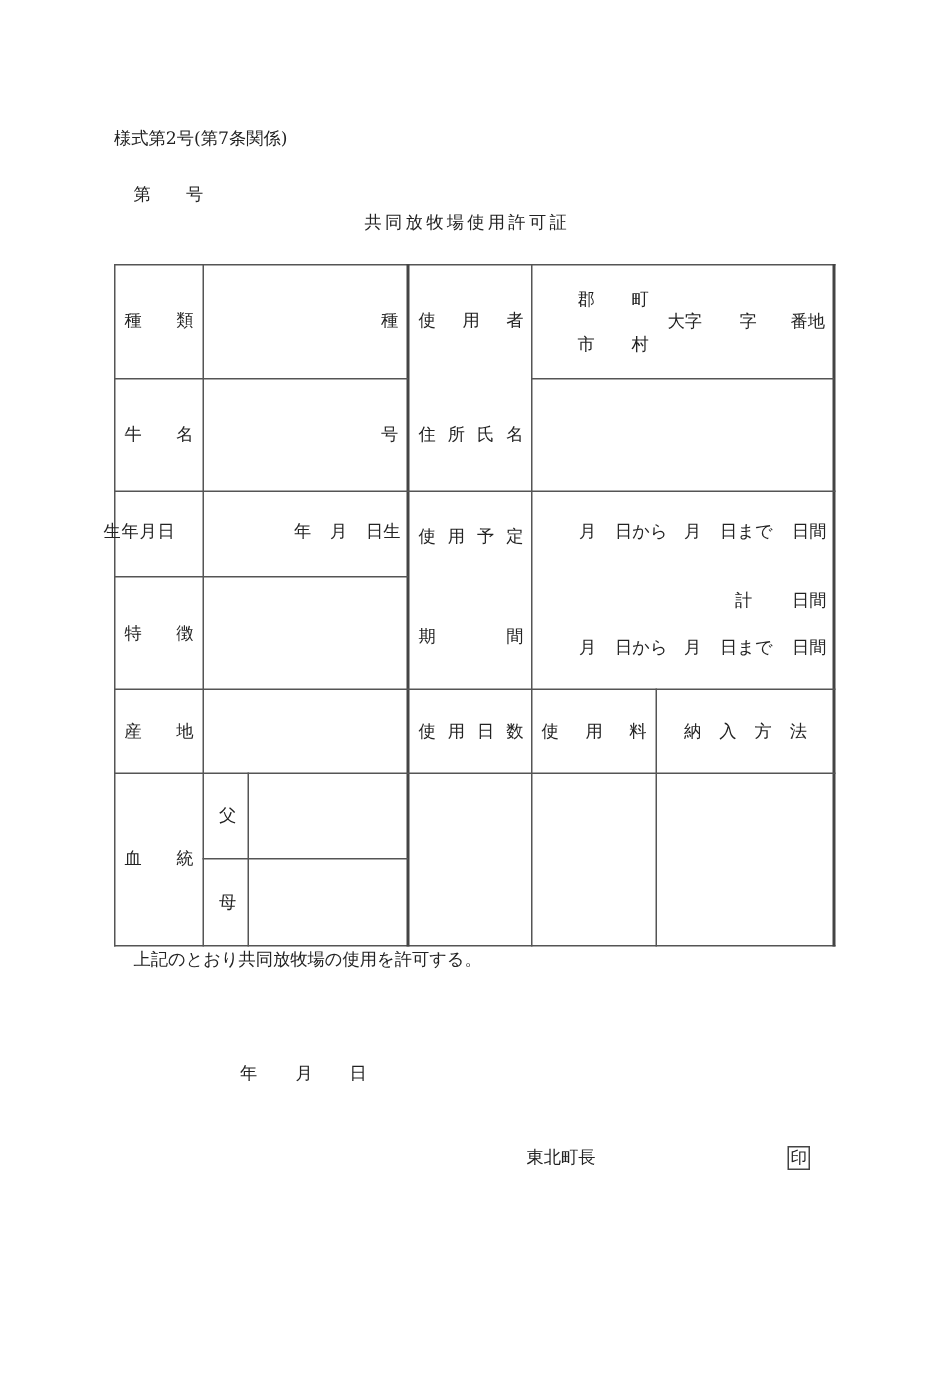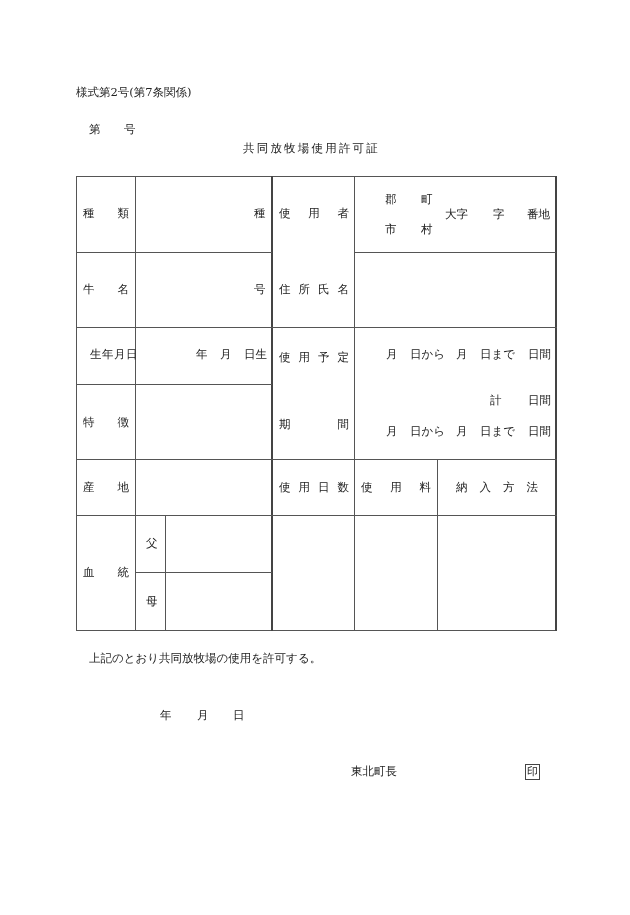--- a/index.html
+++ b/index.html
@@ -57,21 +57,21 @@
 <div class="cell-text" style="left:254px;top:208px;">種</div>
 <div class="cell-text" style="left:137px;top:180px;width:130px;height:68px;"></div>
 
 <div class="spread" style="left:83px;top:284px;width:46px;">
   <span>牛</span>
   <span>名</span>
 </div>
 <div class="cell-text" style="left:254px;top:284px;">号</div>
 <div class="cell-text" style="left:137px;top:255px;width:130px;height:68px;"></div>
 
-<div class="cell-text" style="left:90px;top:349px;letter-spacing:0.5px;">生年月日</div>
+<div class="cell-text" style="left:69px;top:349px;letter-spacing:0.5px;">生年月日</div>
 <div class="cell-text" style="left:196px;top:349px;">年</div>
 <div class="cell-text" style="left:220px;top:349px;">月</div>
 <div class="cell-text" style="left:244px;top:349px;">日生</div>
 
 <div class="spread" style="left:83px;top:417px;width:46px;">
   <span>特</span>
   <span>徴</span>
 </div>
 <div class="cell-text" style="left:137px;top:387px;width:130px;height:68px;"></div>
 
@@ -157,20 +157,20 @@
 <div class="spread" style="left:456px;top:482px;width:82px;">
   <span>納</span>
   <span>入</span>
   <span>方</span>
   <span>法</span>
 </div>
 <div class="cell-text" style="left:274px;top:518px;width:78px;height:110px;"></div>
 <div class="cell-text" style="left:356px;top:518px;width:79px;height:110px;"></div>
 <div class="cell-text" style="left:439px;top:518px;width:114px;height:110px;"></div>
 
-<div class="abs" style="left:89px;top:653px;">上記のとおり共同放牧場の使用を許可する。</div>
+<div class="abs" style="left:89px;top:634px;">上記のとおり共同放牧場の使用を許可する。</div>
 <div>
   <div class="abs" style="left:160px;top:710px;">年</div>
   <div class="abs" style="left:197px;top:710px;">月</div>
   <div class="abs" style="left:233px;top:710px;">日</div>
 </div>
 <div class="abs" style="left:351px;top:766px;">東北町長</div>
 <div class="seal" style="left:525px;top:764px;">印</div>
 
 </body></html>

